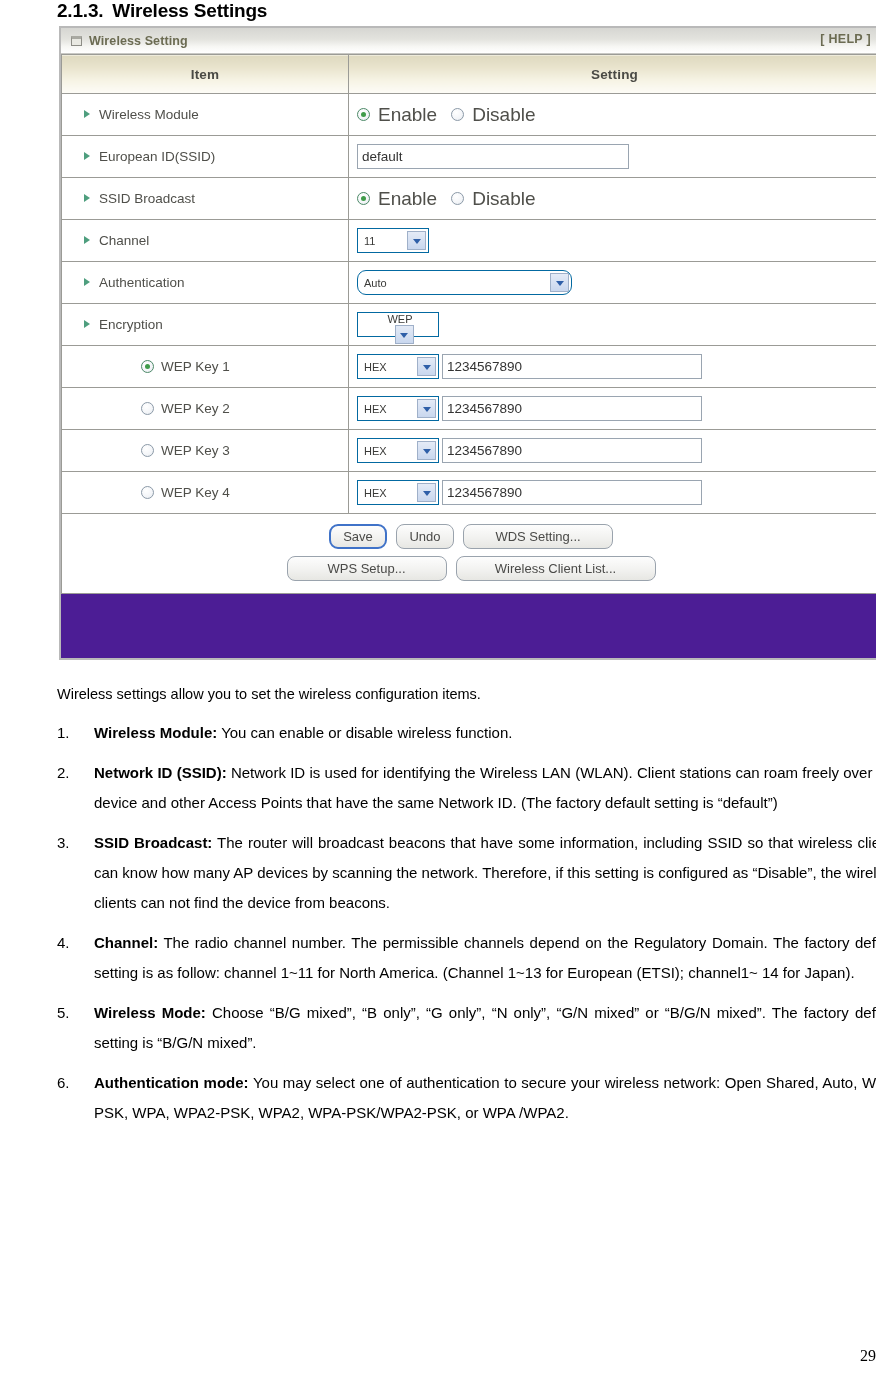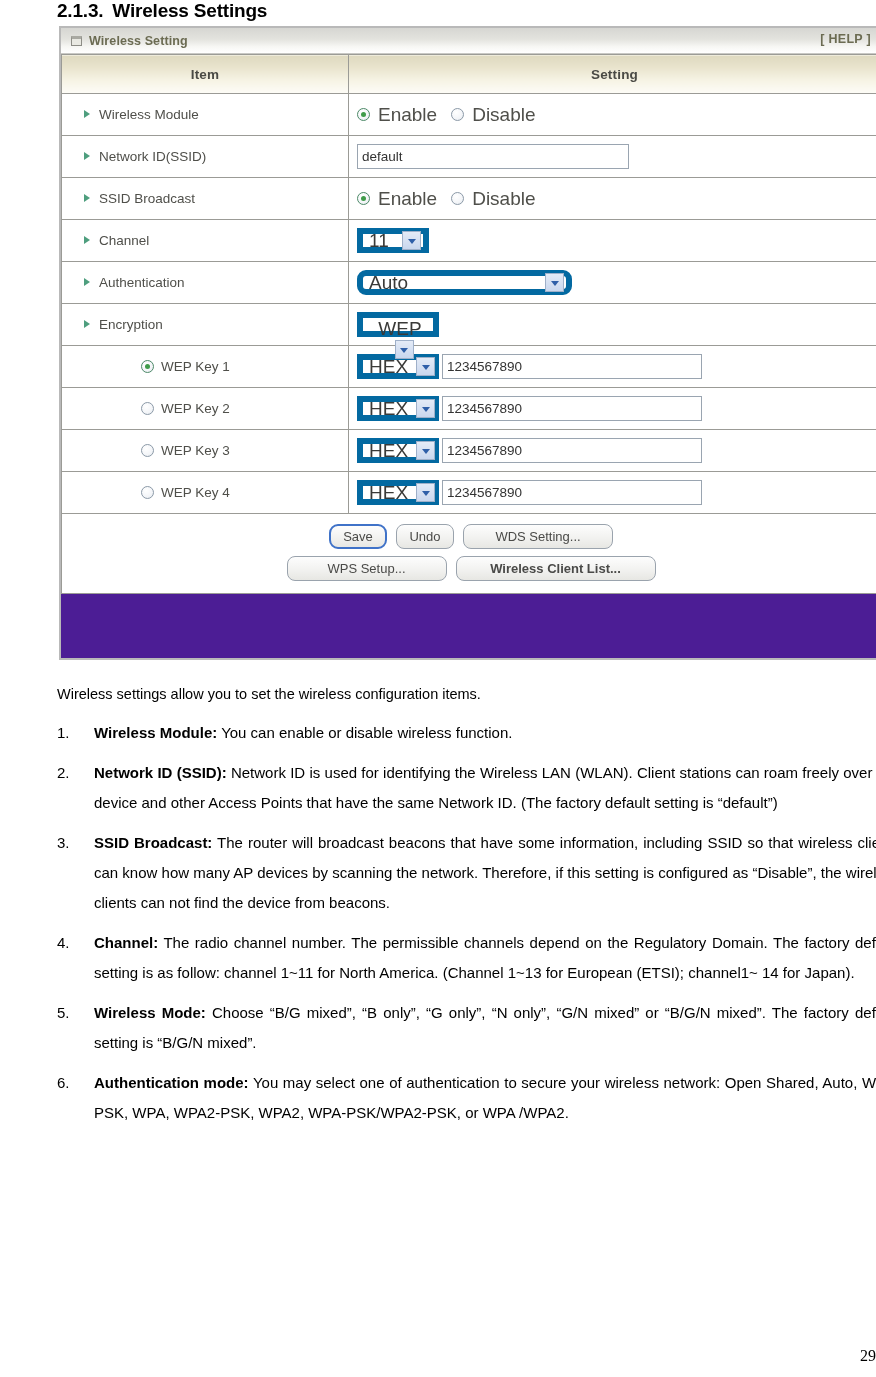--- a/index.html
+++ b/index.html
@@ -149,26 +149,26 @@
     padding: 0 4px;
     line-height: 23px;
     display: inline-block;
     vertical-align: middle;
   }
   .txt-ssid { width: 272px; }
 
   
   .sel {
     height: 25px;
-    border: 6px solid #0369a1;
+    border: 1px solid #0369a1;
     background: #ffffff;
     display: inline-flex;
     align-items: center;
     justify-content: space-between;
-    font-size: 19px;
+    font-size: 11px;
     color: #3a3a38;
     padding: 0 2px 0 6px;
     vertical-align: middle;
   }
   .sel .sel-val { white-space: nowrap; }
   .sel .arrow-box {
     width: 19px; height: 19px;
     background: linear-gradient(to bottom, #e4ebf7 0%, #c9d7ee 100%);
     border: 1px solid #9fb0c9;
     margin-left: 8px;
@@ -214,21 +214,21 @@
     align-items: center;
     justify-content: center;
     white-space: nowrap;
   }
   .ui-btn.focused {
     border: 2px solid #3f72c8;
     border-radius: 9px;
   }
   .ui-btn.wide { min-width: 150px; }
   .ui-btn.wider { min-width: 160px; }
-  .ui-btn.widest { min-width: 200px; font-weight: bold; }
+  .ui-btn.widest { min-width: 200px; }
 
   
   .intro {
     position: absolute;
     left: 33px; top: 684px;
     width: 843px;
     font-size: 14.5px;
     line-height: 20px;
   }
   .list {
@@ -306,21 +306,21 @@
               <span class="opt">
                 <span class="radio"></span>
                   <span class="lbl">Disable</span>
               </span>
             </div>
           </td>
         </tr>
 
         <tr>
           <td class="cell-item">
-            <span class="arrow-bullet"></span><span class="item-label">Network ID(SSID)</span>
+            <span class="arrow-bullet"></span><span class="item-label">European ID(SSID)</span>
           </td>
           <td class="cell-setting">
             <span class="txt-input txt-ssid">default</span>
           </td>
         </tr>
 
         <tr>
           <td class="cell-item">
             <span class="arrow-bullet"></span><span class="item-label">SSID Broadcast</span>
           </td>

